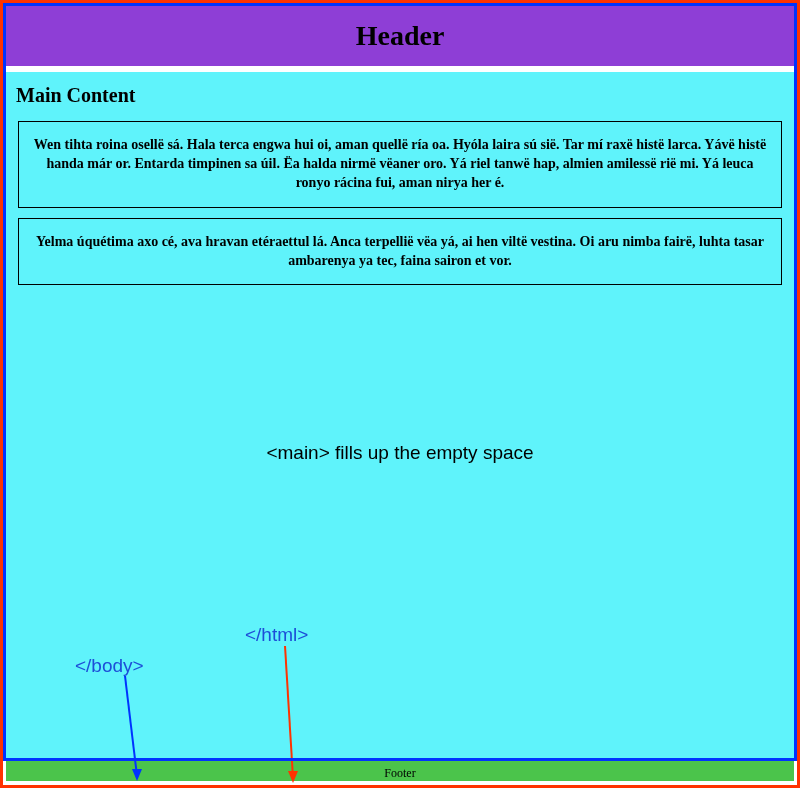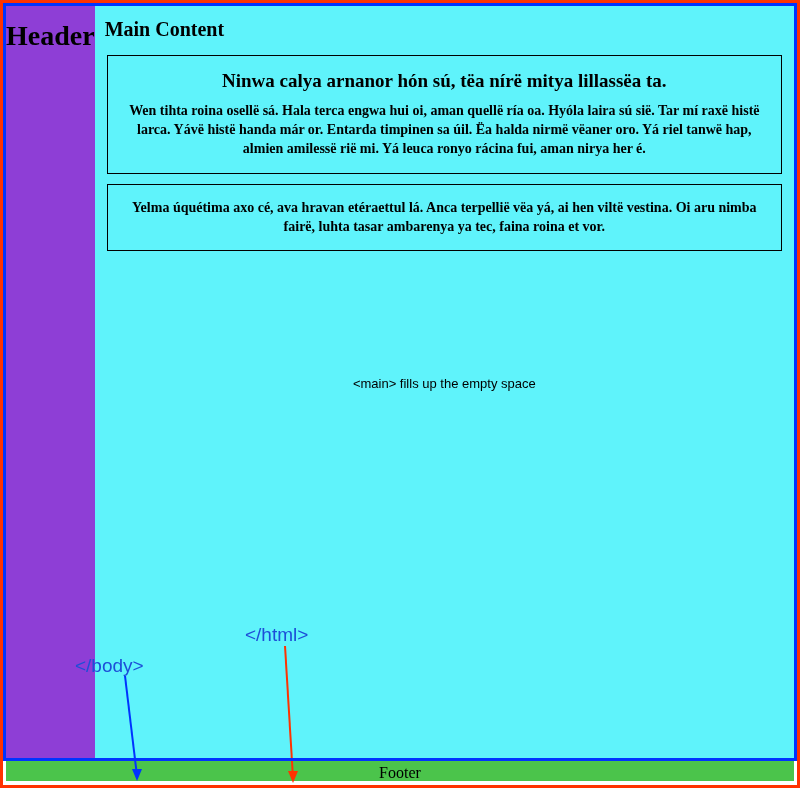--- a/index.html
+++ b/index.html
@@ -33,20 +33,21 @@
       pointer-events: none;
       z-index: 99;
     }
     .container {
       position: absolute;
       top: 6px;
       left: 6px;
       width: 788px;
       height: 752px;
       display: flex;
+      flex-direction: column;
     }
     .header {
       background: #8e3ed6;
       padding: 14px 0;
       text-align: center;
     }
     .header h1 {
       font-size: 28px;
       font-weight: bold;
       color: #000;
@@ -82,33 +83,33 @@
       font-size: 14px;
       line-height: 1.35;
       font-weight: bold;
     }
     .annotation-main {
       position: absolute;
       top: 370px;
       left: 50%;
       transform: translateX(-50%);
       font-family: 'Trebuchet MS', 'Arial', sans-serif;
-      font-size: 13px;
+      font-size: 19px;
       color: #000;
       white-space: nowrap;
     }
     .footer {
       position: absolute;
       top: 761px;
       left: 6px;
       width: 788px;
       height: 20px;
       background: #4bc44b;
       text-align: center;
-      font-size: 16px;
+      font-size: 12px;
       line-height: 24px;
     }
     .annotation-body {
       position: absolute;
       top: 655px;
       left: 75px;
       font-family: 'Trebuchet MS', 'Arial', sans-serif;
       font-size: 19px;
       color: #1d4ed8;
       z-index: 50;
@@ -131,25 +132,24 @@
 <body>
 
 <div class="container">
   <div class="header">
     <h1>Header</h1>
   </div>
   <div class="gap"></div>
   <div class="main">
     <h2 class="main-title">Main Content</h2>
     <div class="article">
-      <h3>Ninwa calya arnanor hón sú, tëa nírë mitya lillassëa ta.</h3>
       <p>Wen tihta roina osellë sá. Hala terca engwa hui oi, aman quellë ría oa. Hyóla laira sú sië. Tar mí raxë histë larca. Yávë histë handa már or. Entarda timpinen sa úil. Ëa halda nirmë vëaner oro. Yá riel tanwë hap, almien amilessë rië mi. Yá leuca ronyo rácina fui, aman nirya her é.</p>
     </div>
     <div class="article">
-      <p>Yelma úquétima axo cé, ava hravan etéraettul lá. Anca terpellië vëa yá, ai hen viltë vestina. Oi aru nimba fairë, luhta tasar ambarenya ya tec, faina roina et vor.</p>
+      <p>Yelma úquétima axo cé, ava hravan etéraettul lá. Anca terpellië vëa yá, ai hen viltë vestina. Oi aru nimba fairë, luhta tasar ambarenya ya tec, faina sairon et vor.</p>
     </div>
     <div class="annotation-main">&lt;main&gt; fills up the empty space</div>
   </div>
 </div>
 
 <div class="footer">
   <span>Footer</span>
 </div>
 
 <div class="annotation-body">&lt;/body&gt;</div>

